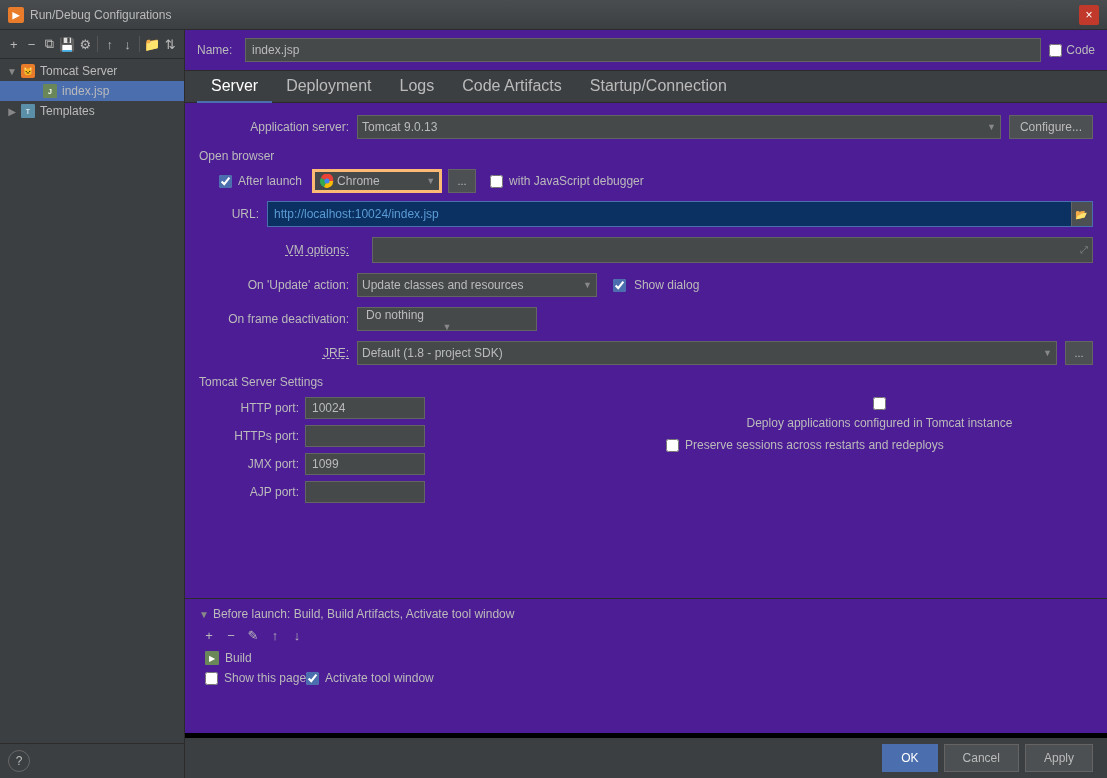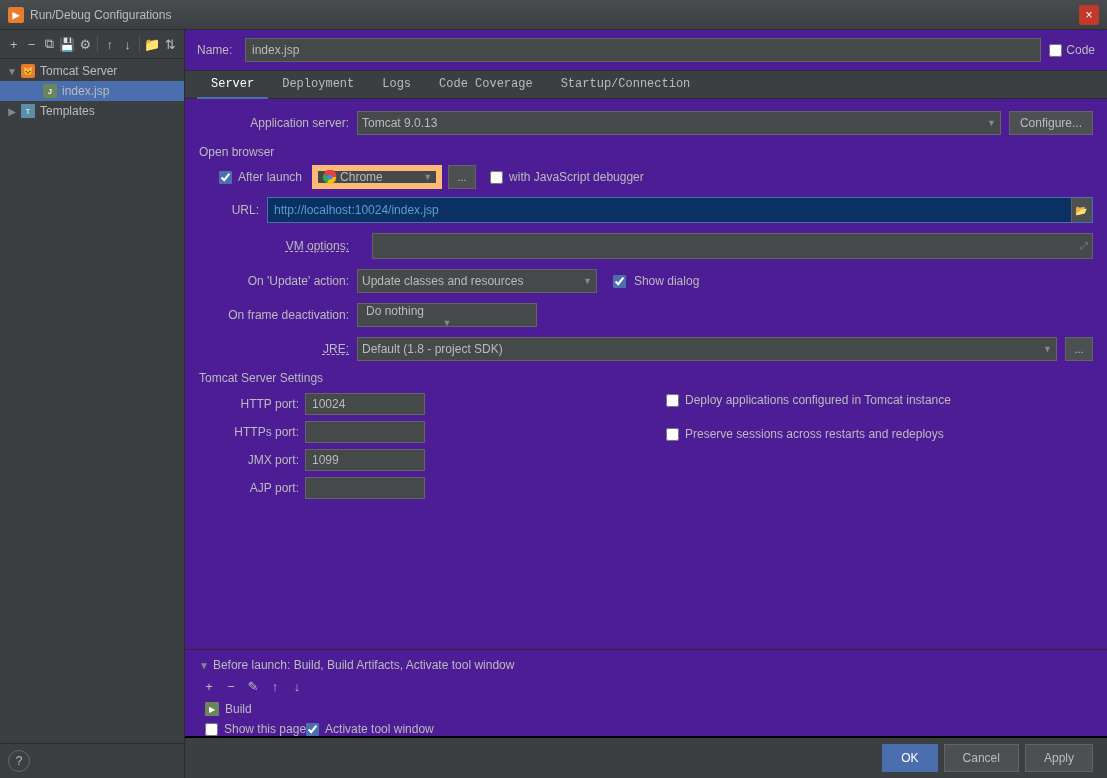--- a/index.html
+++ b/index.html
@@ -187,24 +187,23 @@
     .tabs-row {
       display: flex;
       background: #3c3f41;
       border-bottom: 1px solid #2b2b2b;
       padding: 0 12px;
     }
     .tab {
       padding: 6px 14px;
       cursor: pointer;
       color: #bbbbbb;
-      font-size: 12px;
+      font-size: 16px;
       border-bottom: 2px solid transparent;
       margin-bottom: -1px;
-      font-family: Liberation Mono, monospace;
     }
     .tab.active {
       color: #ffffff;
       border-bottom: 2px solid #4b6eaf;
     }
 
     
     .content-area {
       flex: 1;
       padding: 12px 14px;
@@ -269,21 +268,21 @@
 
     .browser-row {
       display: flex;
       align-items: center;
       margin-bottom: 8px;
       margin-left: 0;
       gap: 6px;
     }
     .browser-combo {
       background: #45494a;
-      border: 6px solid #fdba74;
+      border: 3px solid #fdba74;
       height: 24px;
       display: flex;
       align-items: center;
       min-width: 130px;
     }
     .browser-combo select {
       background: transparent;
       border: none;
       color: #bbbbbb;
       font-size: 12px;
@@ -449,22 +448,23 @@
       display: flex; align-items: center; justify-content: center;
       color: white; font-size: 8px;
     }
 
     
     .bottom-bar {
       display: flex;
       align-items: flex-end;
       justify-content: space-between;
       padding: 6px 14px;
-      border-top: 2px solid #000000;
+      border-top: 5px solid #000000;
       background: #3c3f41;
+      margin-top: 48px;
     }
     .bottom-left {
       display: flex;
       align-items: center;
       gap: 12px;
     }
     .bottom-right {
       display: flex;
       gap: 6px;
     }
@@ -558,21 +558,21 @@
       <div class="share-area">
         <input type="checkbox" class="checkbox-small" style="">
         <span>Code</span>
       </div>
     </div>
 
     <div class="tabs-row">
       <div class="tab active">Server</div>
       <div class="tab">Deployment</div>
       <div class="tab">Logs</div>
-      <div class="tab">Code Coverage</div>
+      <div class="tab">Code Artifacts</div>
       <div class="tab">Startup/Connection</div>
     </div>
 
     <div class="content-area">
 
       <div class="form-row">
         <span class="form-label">Application server:</span>
         <div class="select-combo" style="flex:1;">
           <select>
             <option>Tomcat 9.0.13</option>
@@ -678,21 +678,21 @@
             <span class="port-label">JMX port:</span>
             <input class="port-input" type="text" value="1099" style="">
           </div>
           <div class="port-row">
             <span class="port-label">AJP port:</span>
             <input class="port-input" type="text" value="" style="">
           </div>
         </div>
 
         <div>
-          <div class="checkbox-row" style="margin-bottom:20px;">
+          <div class="checkbox-row" style="margin-bottom:8px;flex-direction:column;">
             <input type="checkbox" class="checkbox-small" style="">
             <span>Deploy applications configured in Tomcat instance</span>
           </div>
           <div class="checkbox-row">
             <input type="checkbox" class="checkbox-small" style="">
             <span>Preserve sessions across restarts and redeploys</span>
           </div>
         </div>
       </div>
 

